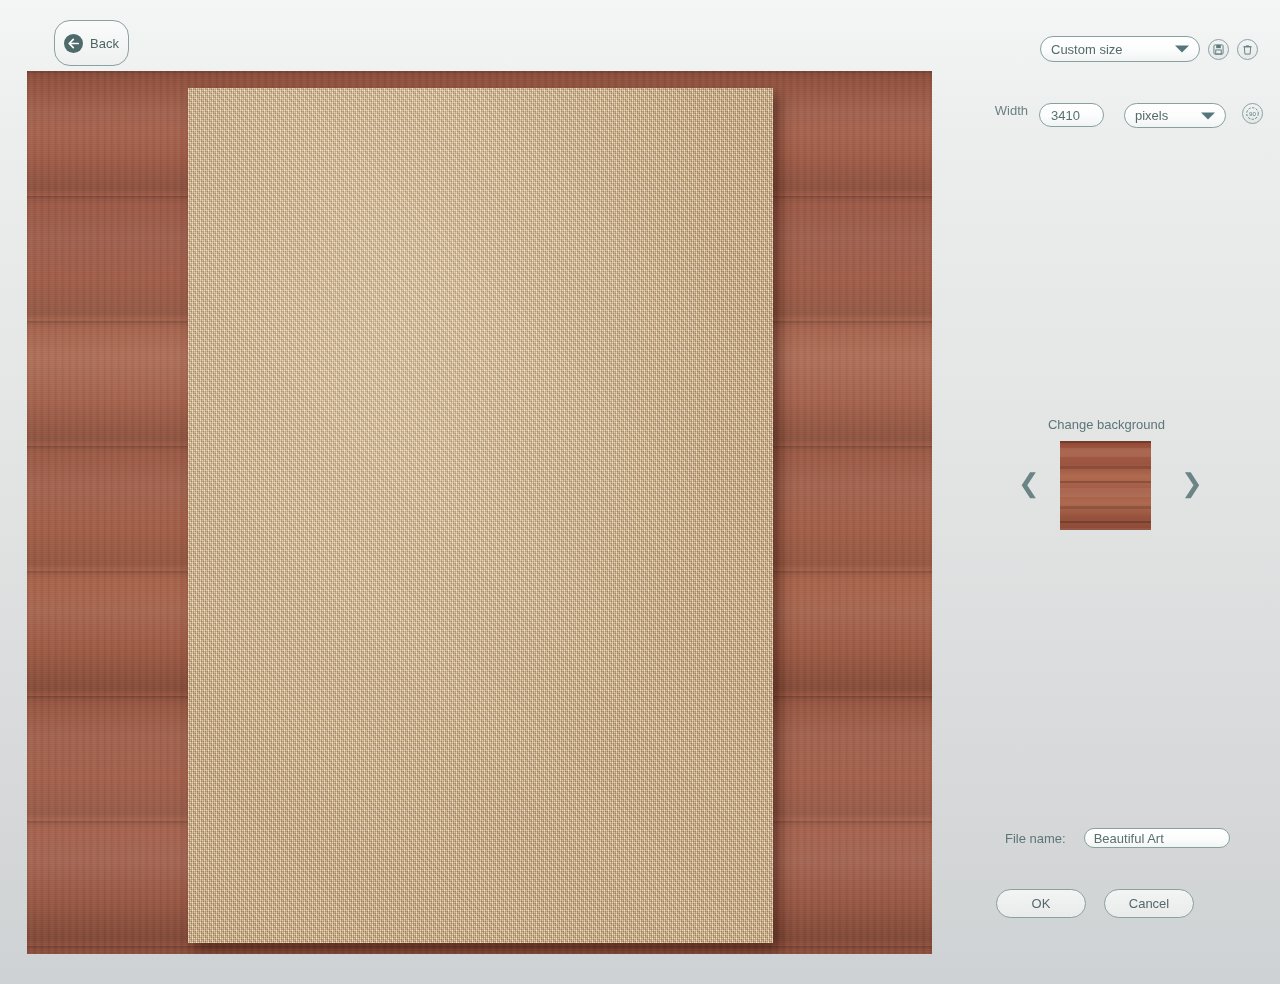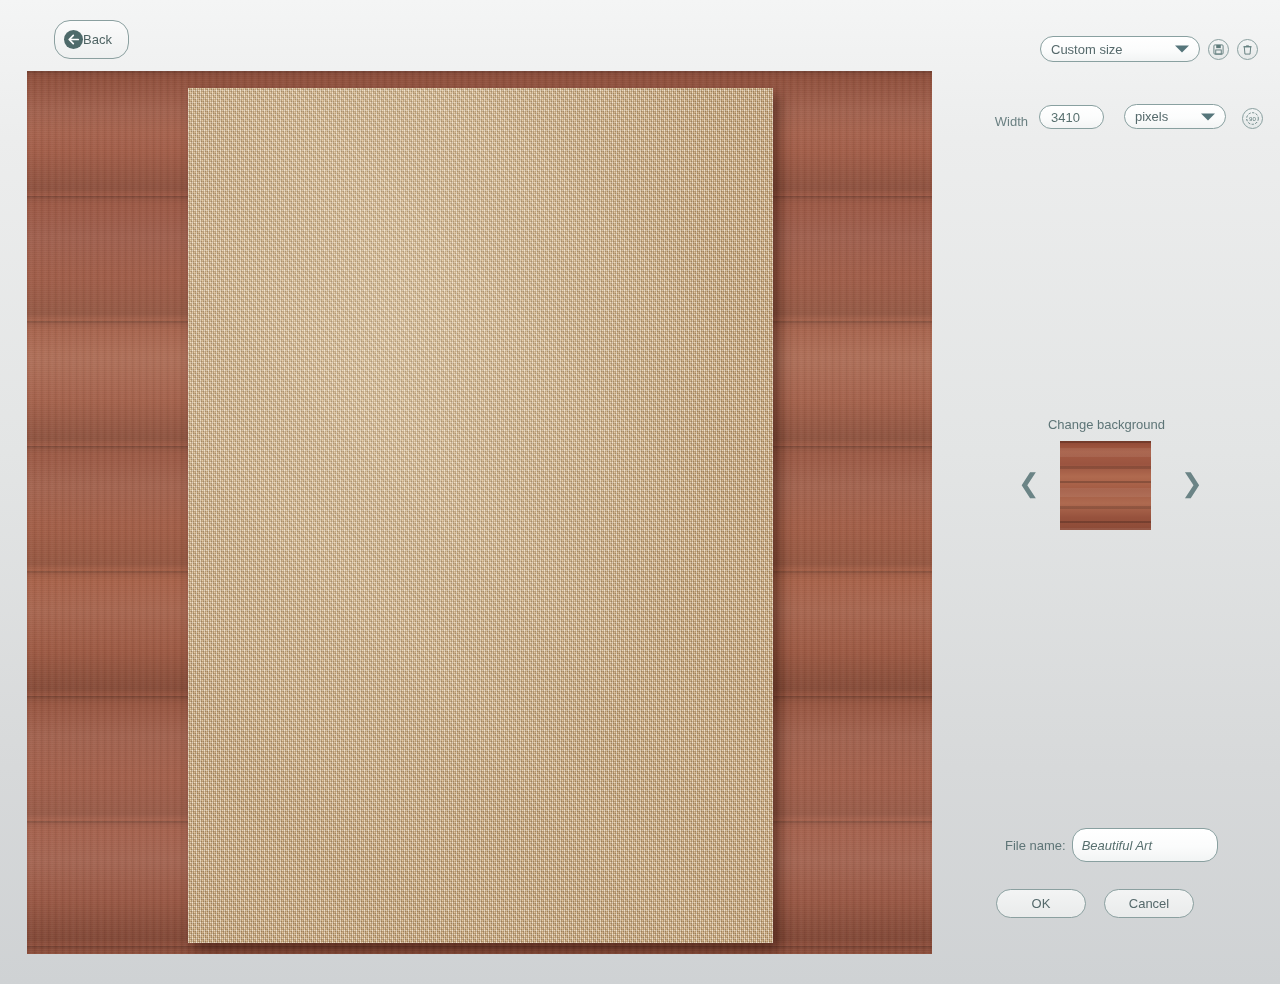--- a/index.html
+++ b/index.html
@@ -13,25 +13,25 @@
 
   body {
     background: linear-gradient(180deg, #f4f5f5 0%, #eceded 14%, #e3e5e5 46%, #d7d9da 78%, #cfd2d4 100%);
     position: relative;
   }
 
   
   .back-btn {
     position: absolute;
     left: 54px; top: 20px;
-    width: 75px; height: 39px;
+    width: 75px; height: 46px;
     border: 1px solid #8ba0a0;
     border-radius: 16px;
     background: linear-gradient(180deg, #fbfbfb 0%, #eef0f0 100%);
-    display: flex; align-items: center; 
+    display: flex; align-items: center; gap: 7px;
     padding-left: 9px;
     cursor: pointer;
   }
   .back-btn .lbl {
     font-size: 13px;
     color: #4e6363;
   }
   .arrow-circle {
     width: 19px; height: 19px;
     border-radius: 50%;
@@ -133,21 +133,21 @@
     border-radius: 50%;
     border: 1px solid #8aa0a0;
     background: linear-gradient(180deg, #f3f5f5, #e6e9e9);
     display: flex; align-items: center; justify-content: center;
     cursor: pointer;
     flex: none;
   }
 
   
   .dims { position: absolute; left: 30px; top: 103px; }
-  .dim-row { display: flex; align-items: flex-end; height: 26px; margin-bottom: 11px; }
+  .dim-row { display: flex; align-items: flex-start; height: 26px; margin-bottom: 11px; }
   .dim-label {
     width: 38px; text-align: right;
     font-size: 13px; color: #6b8082;
     margin-right: 11px;
   }
   .txt-in {
     height: 24px; padding: 0 11px;
     display: flex; align-items: center;
     font-size: 13px; color: #58706f;
     cursor: text;
@@ -232,29 +232,28 @@
     background-image:
       repeating-linear-gradient(180deg,
         rgba(0,0,0,0.20) 0 2px, rgba(0,0,0,0.0) 2px 7px,
         rgba(255,255,255,0.07) 7px 16px, rgba(0,0,0,0.0) 16px 25px,
         rgba(0,0,0,0.14) 25px 28px, rgba(0,0,0,0.0) 28px 40px),
       linear-gradient(180deg, #8e4734 0%, #a55c44 12%, #9b5440 26%, #b06a4f 40%,
         #a35b43 55%, #ae6a50 70%, #97523d 86%, #8c4a37 100%);
   }
 
   
-  .file-row { position: absolute; left: 45px; top: 828px; display: flex; align-items: center; gap: 6px; }
+  .file-row { position: absolute; left: 45px; top: 828px; display: flex; align-items: center; gap: 18px; }
   .file-lbl { font-size: 13px; color: #5e7577; }
   .file-in {
-    width: 146px; height: 34px;
+    width: 146px; height: 20px;
     padding: 0 9px;
     display: flex; align-items: center;
     font-size: 13px; color: #58706f;
     cursor: text;
-    font-style: italic;
   }
 
   
   .btn-row { position: absolute; left: 36px; top: 889px; display: flex; gap: 18px; }
   .big-btn {
     width: 90px; height: 29px;
     border: 1px solid #8ba0a0;
     border-radius: 15px;
     background: linear-gradient(180deg, #f3f4f4 0%, #e9ebeb 100%);
     display: flex; align-items: center; justify-content: center;

